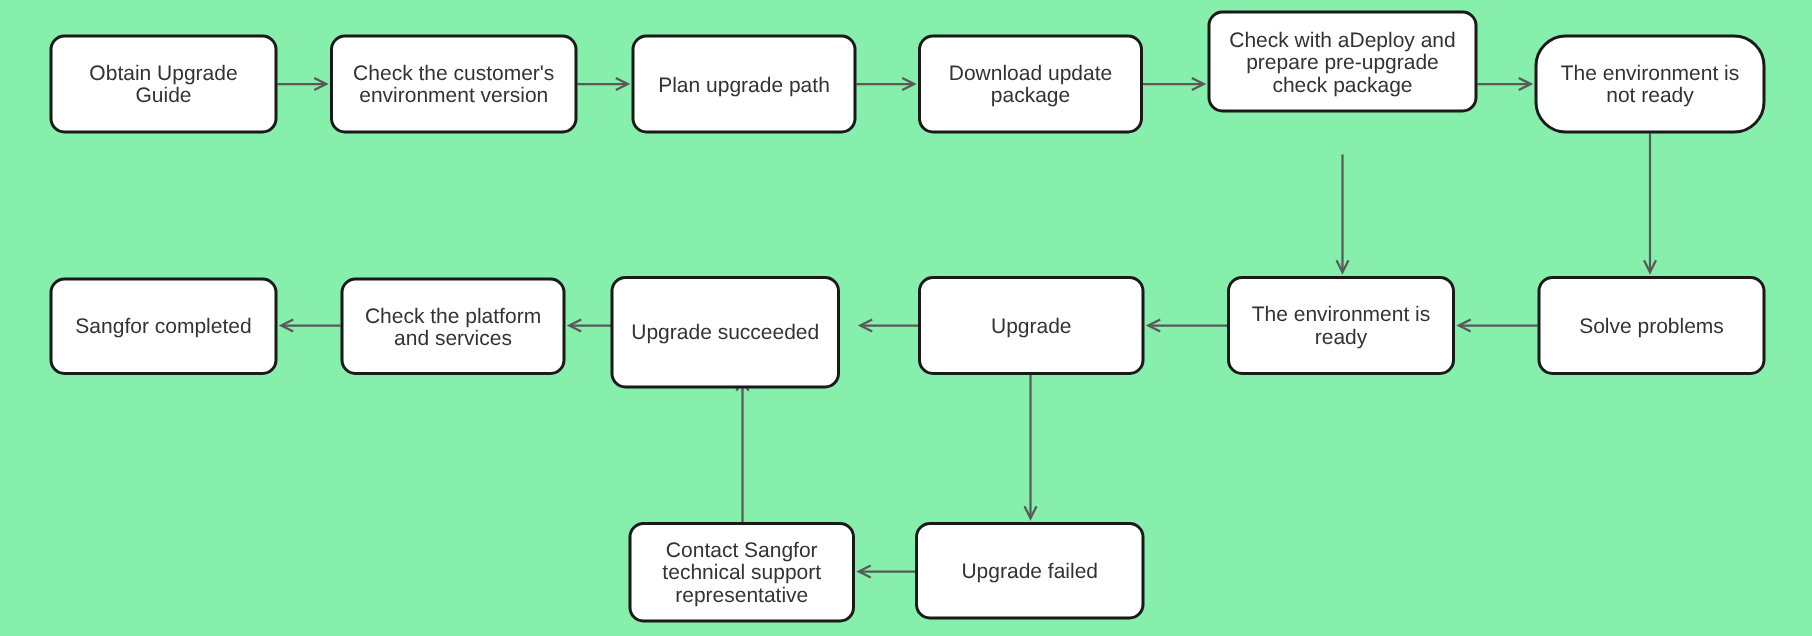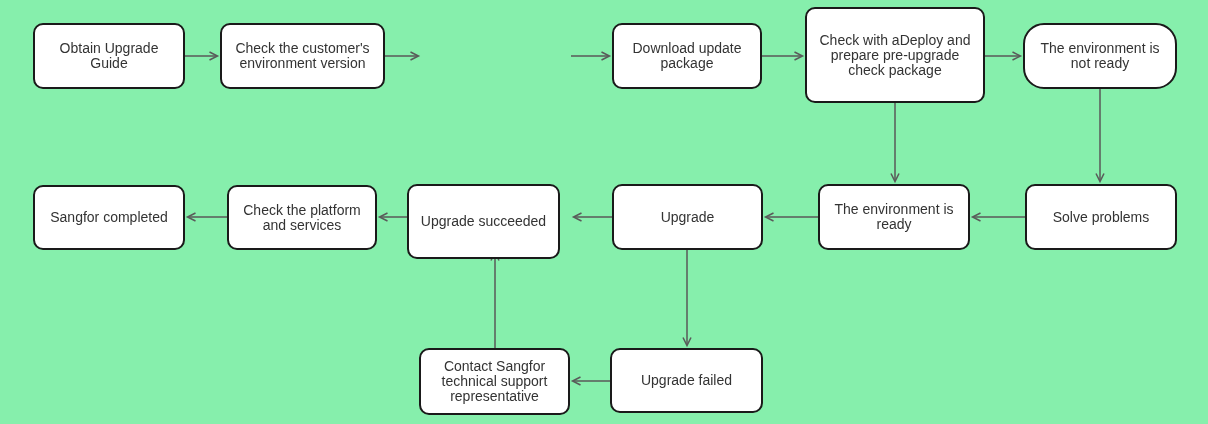--- a/index.html
+++ b/index.html
@@ -70,24 +70,27 @@
     <line class="edge" x1="495" y1="348" x2="495" y2="253" marker-end="url(#arrowhead)"></line>
     <line class="edge" x1="610" y1="381" x2="573" y2="381" marker-end="url(#arrowhead)"></line>
   </svg>
 
   <div class="node" style="left:33px; top:23px; width:152px; height:66px;">
     <span>Obtain Upgrade Guide</span>
   </div>
   <div class="node" style="left:220px; top:23px; width:165px; height:66px;">
     <span>Check the customer's environment version</span>
   </div>
+  <div class="node" style="left:421px; top:23px; width:150px; height:66px;">
+    <span>Plan upgrade path</span>
+  </div>
   <div class="node" style="left:612px; top:23px; width:150px; height:66px;">
     <span>Download update package</span>
   </div>
-  <div class="node" style="left:805px; top:7px; width:180px; height:96px;">
+  <div class="node" style="left:805px; top:7px; width:180px; height:68px;">
     <span>Check with aDeploy and prepare pre-upgrade check package</span>
   </div>
   <div class="node" style="left:1023px; top:23px; width:154px; height:66px;border-radius:21px;">
     <span>The environment is not ready</span>
   </div>
 
   <div class="node" style="left:33px; top:185px; width:152px; height:65px;">
     <span>Sangfor completed</span>
   </div>
   <div class="node" style="left:227px; top:185px; width:150px; height:65px;">

